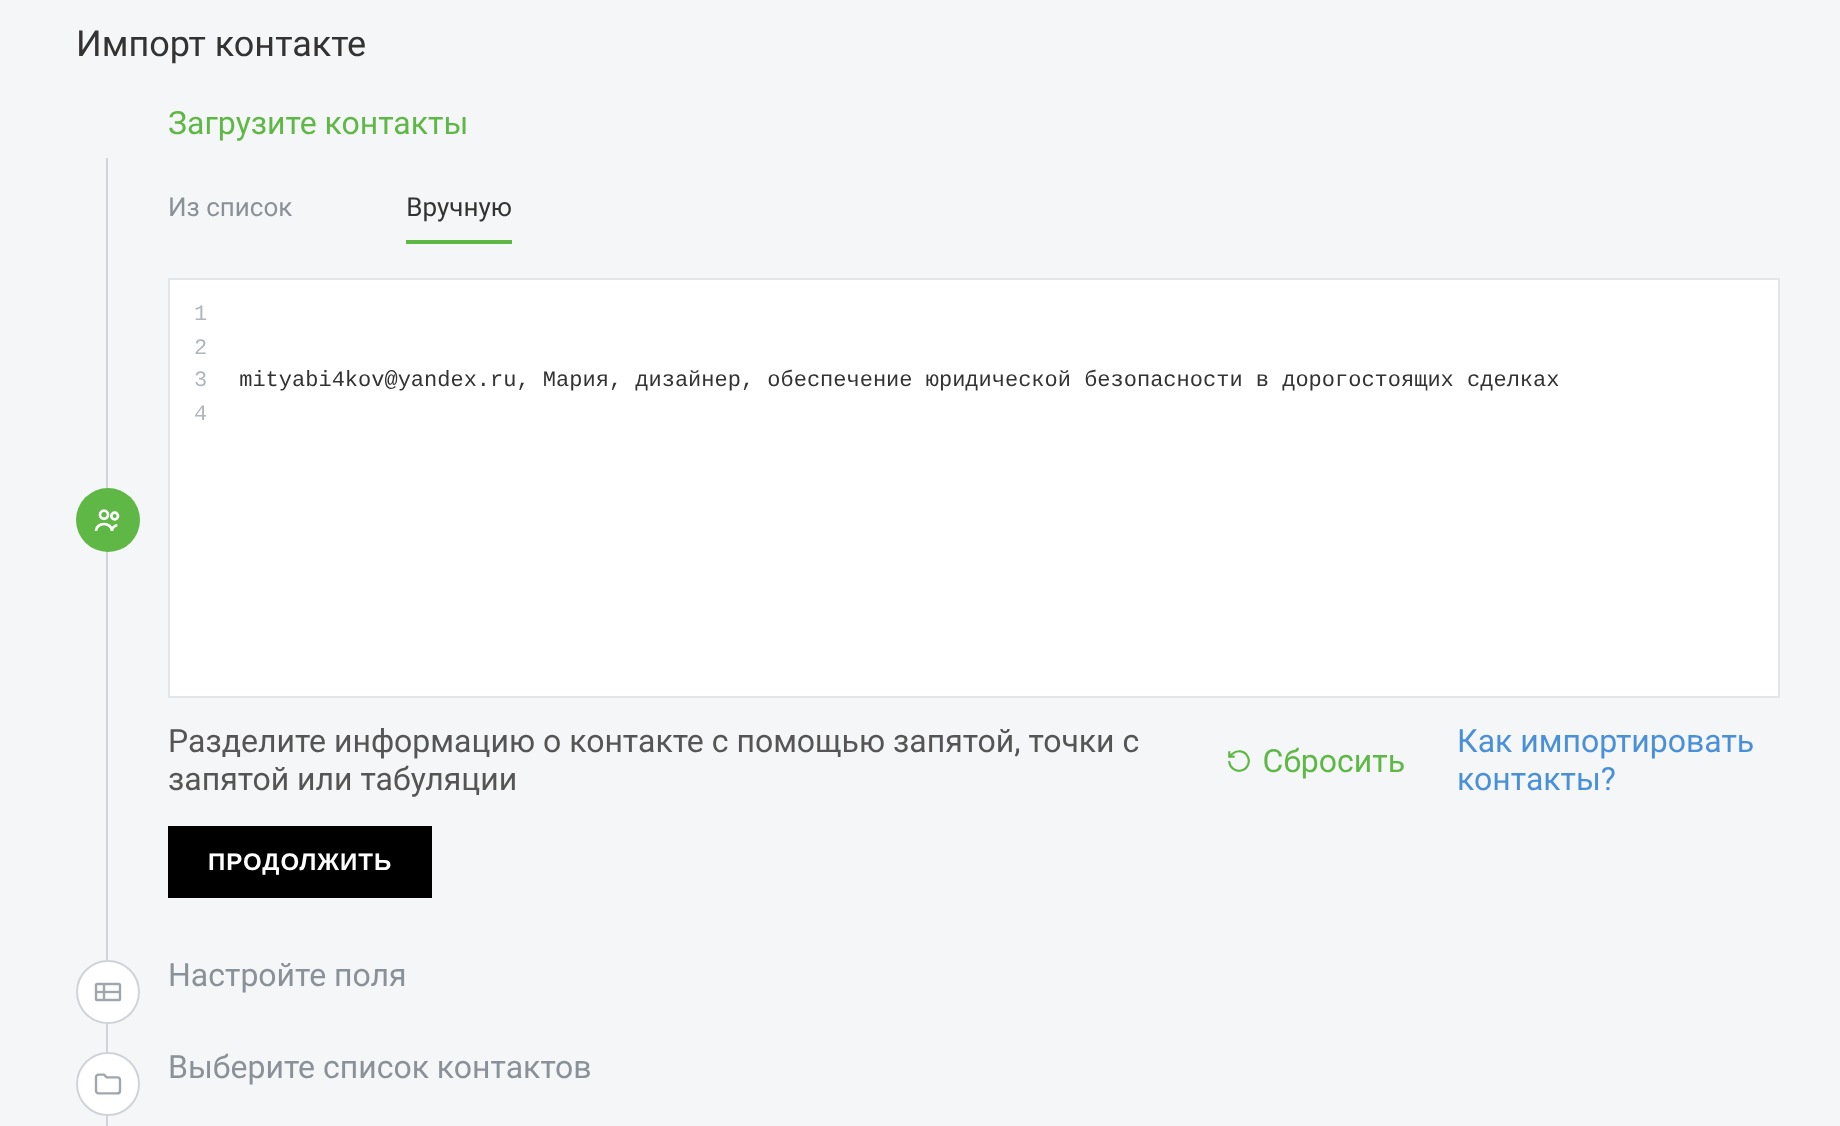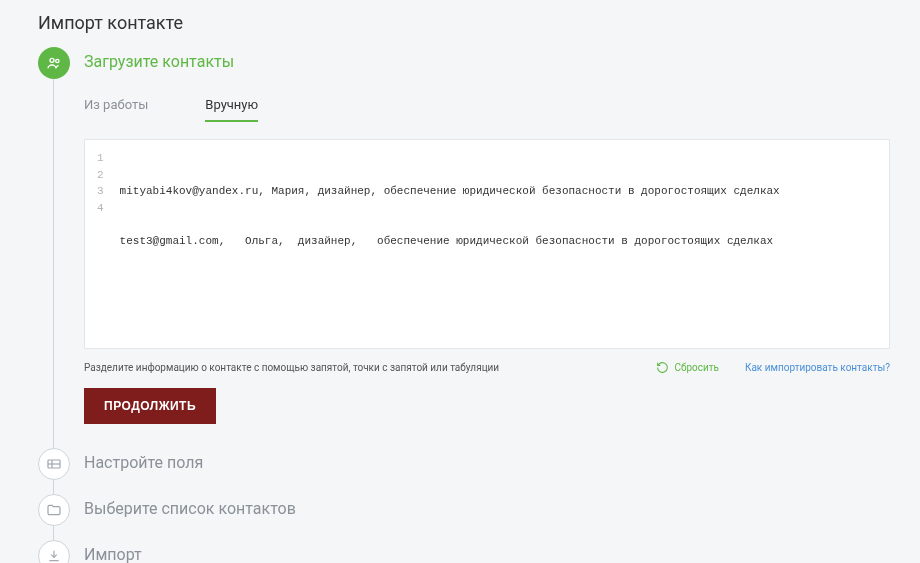--- a/index.html
+++ b/index.html
@@ -21,21 +21,21 @@
       font-size: 18px;
       color: #333;
       font-weight: 400;
       margin-bottom: 14px;
     }
     .steps {
       position: relative;
     }
     .step {
       display: flex;
-      align-items: flex-start;
+      align-items: center;
       position: relative;
     }
     .step-line {
       position: absolute;
       left: 15px;
       top: 32px;
       bottom: -20px;
       width: 1px;
       background: #d0d4d9;
       z-index: 0;
@@ -131,21 +131,21 @@
       overflow: auto;
     }
     .code-line {
       height: 16.5px;
     }
     .helper-row {
       display: flex;
       justify-content: space-between;
       align-items: center;
       margin-top: 12px;
-      font-size: 10px;
+      font-size: 16px;
     }
     .helper-text {
       color: #555;
     }
     .helper-actions {
       display: flex;
       align-items: center;
       gap: 26px;
     }
     .reset-link {
@@ -157,21 +157,21 @@
     }
     .reset-link svg {
       width: 13px;
       height: 13px;
     }
     .help-link {
       color: #4a90d9;
       cursor: pointer;
     }
     .continue-btn {
-      background: #7f1d1d;
+      background: #000000;
       color: #fff;
       border: none;
       padding: 11px 20px;
       font-size: 12px;
       font-weight: 600;
       letter-spacing: 0.5px;
       margin-top: 14px;
       cursor: pointer;
       text-transform: uppercase;
     }
@@ -194,34 +194,33 @@
           <circle cx="9" cy="8" r="3"></circle>
           <path d="M3 20c0-3 3-5 6-5s6 2 6 5"></path>
           <circle cx="17" cy="9" r="2.5"></circle>
           <path d="M15 20c0-2 2-4 4-4"></path>
         </svg>
       </div>
       <div class="step-content">
         <div class="step-title active">Загрузите контакты</div>
 
         <div class="tabs">
-          <div class="tab">Из работы</div>
+          <div class="tab">Из список</div>
           <div class="tab active">Вручную</div>
         </div>
 
         <div class="editor-wrapper">
           <div class="line-numbers">
             <div>1</div>
             <div>2</div>
             <div>3</div>
             <div>4</div>
           </div>
           <div class="code-area">
             <div class="code-line">mityabi4kov@yandex.ru, Мария, дизайнер, обеспечение юридической безопасности в дорогостоящих сделках</div>
-            <div class="code-line">test3@gmail.com,   Ольга,  дизайнер,   обеспечение юридической безопасности в дорогостоящих сделках</div>
             <div class="code-line"></div>
           </div>
         </div>
 
         <div class="helper-row">
           <div class="helper-text">Разделите информацию о контакте с помощью запятой, точки с запятой или табуляции</div>
           <div class="helper-actions">
             <div class="reset-link">
               <svg viewBox="0 0 24 24" fill="none" stroke="currentColor" stroke-width="2">
                 <path d="M3 12a9 9 0 1 0 3-6.7L3 8"></path>

